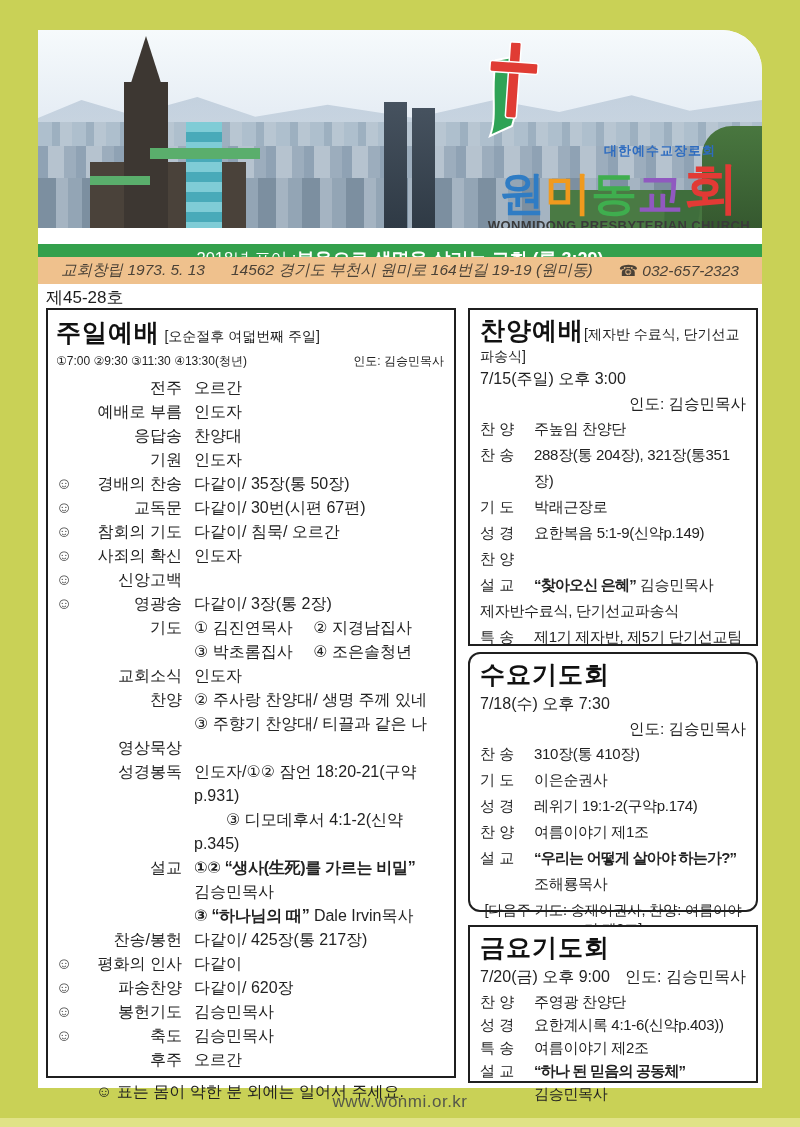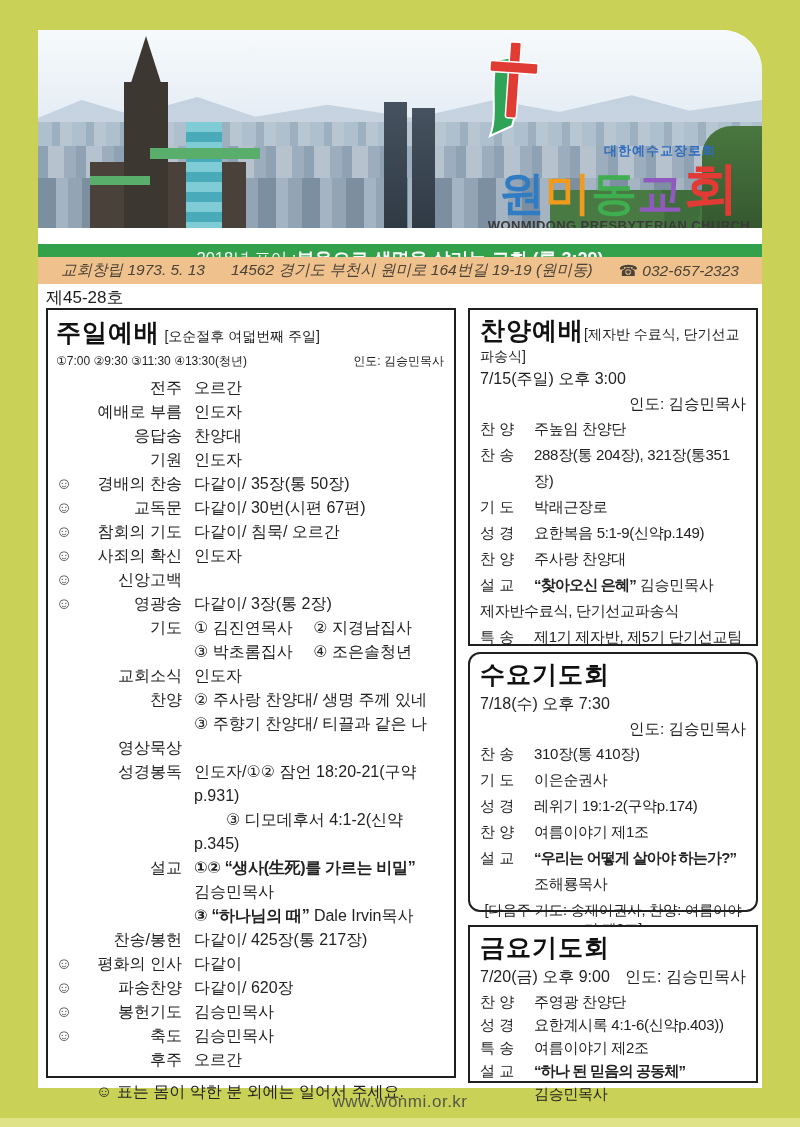--- a/index.html
+++ b/index.html
@@ -300,21 +300,20 @@
             <div class="srow">
               <span class="rlabel">기 도</span>
               <span class="rvalue">박래근장로</span>
             </div>
             <div class="srow">
               <span class="rlabel">성 경</span>
               <span class="rvalue">요한복음 5:1-9(신약p.149)</span>
             </div>
             <div class="srow">
               <span class="rlabel">찬 양</span>
-              <span class="rvalue">주사랑 찬양대</span>
             </div>
             <div class="srow">
               <span class="rlabel">설 교</span>
               <span class="rvalue"><b>“찾아오신 은혜”</b> 김승민목사</span>
             </div>
             <div class="full-line">제자반수료식, 단기선교파송식</div>
             <div class="srow">
               <span class="rlabel">특 송</span>
               <span class="rvalue">제1기 제자반, 제5기 단기선교팀</span>
             </div>

